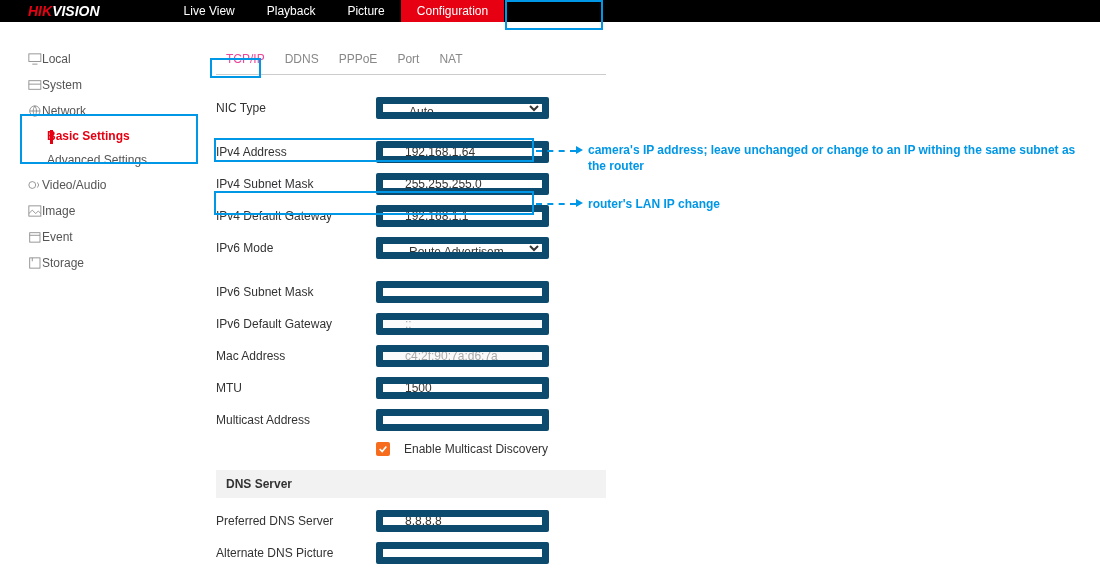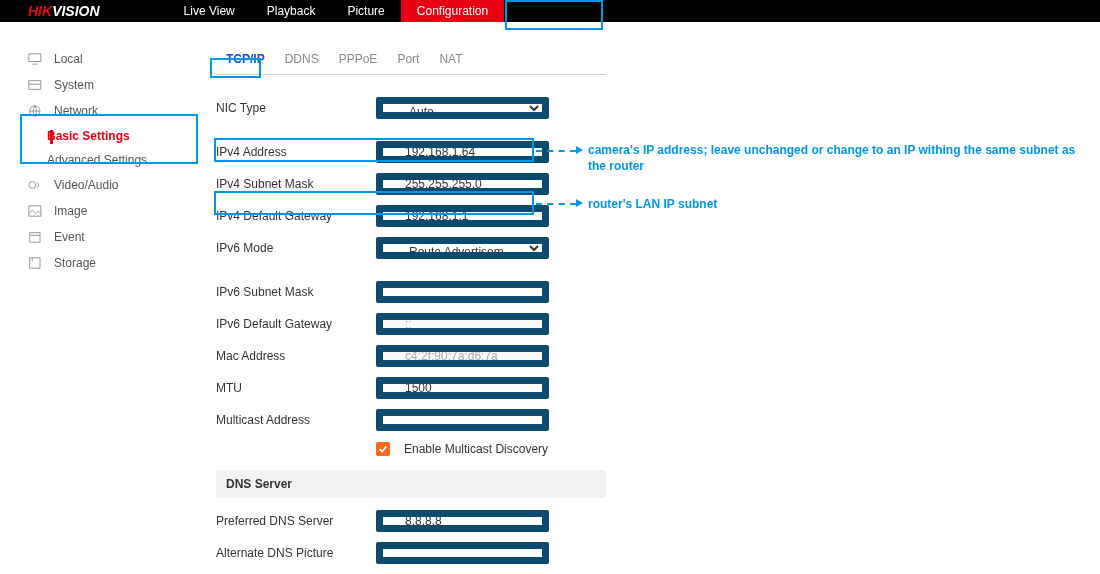--- a/index.html
+++ b/index.html
@@ -6,29 +6,29 @@
   body { font-family: Arial, Helvetica, sans-serif; font-size: 12px; color: #333; width: 1100px; height: 574px; background: #fff; position: relative; }
   .header { background: #000; height: 22px; display: flex; align-items: center; padding-left: 28px; }
   .logo { font-style: italic; font-weight: bold; letter-spacing: 0px; font-size: 14px; }
   .logo-red { color: #e60012; }
   .logo-white { color: #fff; }
   .main-nav { display: flex; margin-left: 68px; height: 100%; }
   .main-nav a { color: #fff; text-decoration: none; padding: 0 16px; display: flex; align-items: center; font-size: 12px; height: 100%; }
   .main-nav a.active { background: #e60012; }
   .layout { display: flex; margin-top: 24px; }
   .sidebar { width: 190px; padding-left: 28px; }
-  .side-item { display: flex; align-items: center; gap: 12px; padding: 6px 0; color: #555; cursor: pointer; }
+  .side-item { display: flex; align-items: center; gap: 0; padding: 6px 0; color: #555; cursor: pointer; }
   .side-item .icon { width: 14px; height: 12px; display: inline-flex; color: #888; }
   .side-sub { padding-left: 19px; padding-top: 5px; padding-bottom: 5px; color: #555; cursor: pointer; }
   .side-sub.active { color: #e60012; font-weight: bold; }
   .left-red-bar { position: absolute; left: 22px; width: 3px; height: 14px; background: #e60012; }
   .content { flex: 1; padding-left: 26px; }
   .tabs { display: flex; gap: 0; border-bottom: 1px solid #ccc; width: 390px; }
   .tab { padding: 6px 10px 8px; color: #888; font-size: 12px; cursor: pointer; }
-  .tab.active { color: #1d4ed8; font-weight: bold; }
+  .tab.active { color: #ec4899; }
   .form { margin-top: 20px; }
   .row { display: flex; align-items: center; margin-bottom: 7px; height: 25px; }
   .row .lbl { width: 160px; color: #333; font-size: 12px; }
   .row input, .row select { width: 173px; height: 22px; border: 7px solid #0c4a6e; border-radius: 2px; padding: 0 22px; font-size: 12px; color: #333; background: #fff; }
   .row input[readonly] { color: #aaa; background: #fafafa; }
   .section-head { background: #f2f2f2; padding: 7px 10px; font-weight: bold; width: 390px; font-size: 12px; margin: 4px 0 10px; }
   .checkbox-row { display: flex; align-items: center; gap: 14px; padding-left: 160px; margin: 10px 0 14px; }
   .chk { width: 14px; height: 14px; background: #f76b1c; border-radius: 2px; display: inline-flex; align-items: center; justify-content: center; }
   .chk svg { stroke: #fff; stroke-width: 2; fill: none; }
   
@@ -206,13 +206,13 @@
 <div class="hi-box" style="left:20px;top:114px;width:178px;height:50px"></div>
 <div class="hi-box" style="left:214px;top:138px;width:320px;height:24px"></div>
 <div class="hi-box" style="left:214px;top:191px;width:320px;height:24px"></div>
 
 <div class="dash" style="left:536px;top:150px;width:40px"></div>
 <div class="arrow-r" style="left:576px;top:146px"></div>
 <div class="anno" style="left:588px;top:142px;width:490px">camera's IP address; leave unchanged or change to an IP withing the same subnet as the router</div>
 
 <div class="dash" style="left:536px;top:203px;width:40px"></div>
 <div class="arrow-r" style="left:576px;top:199px"></div>
-<div class="anno" style="left:588px;top:196px">router's LAN IP subnet</div>
+<div class="anno" style="left:588px;top:196px">router's LAN IP change</div>
 
 </body></html>

